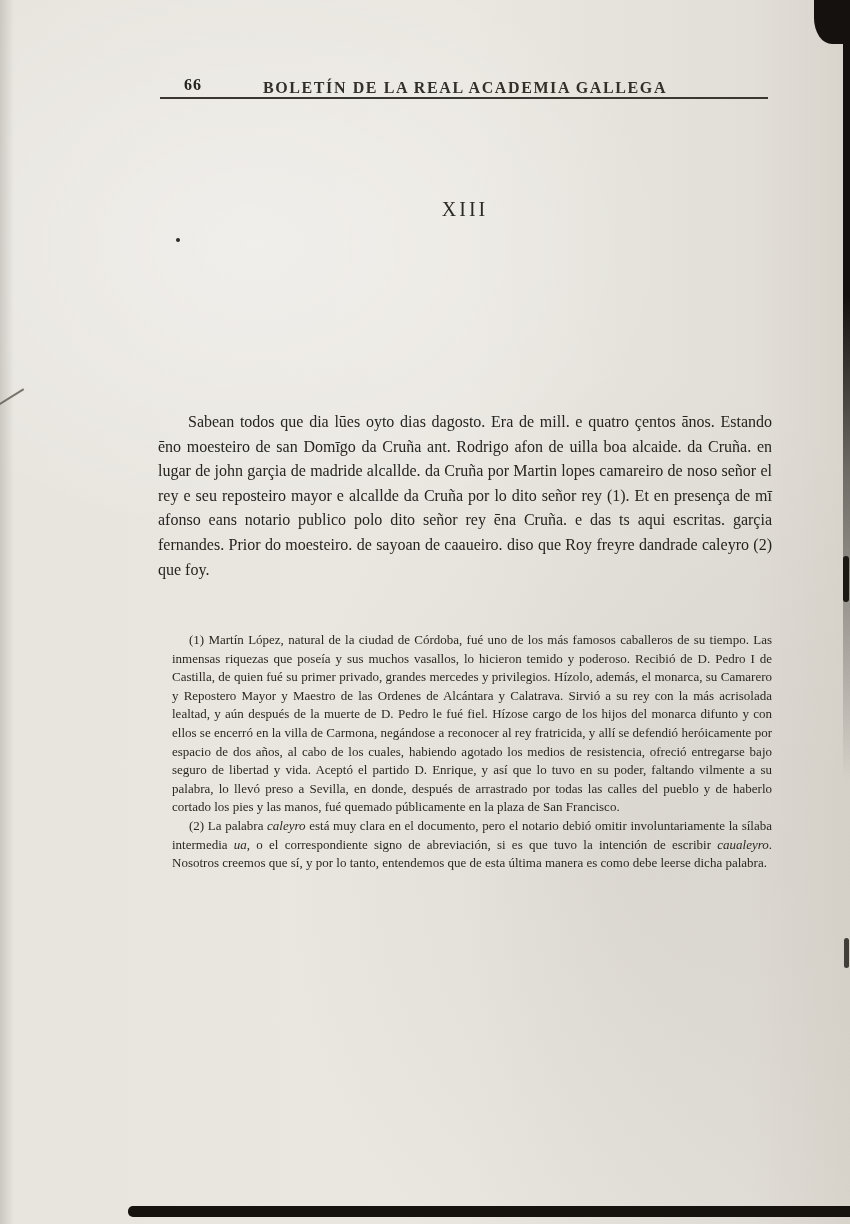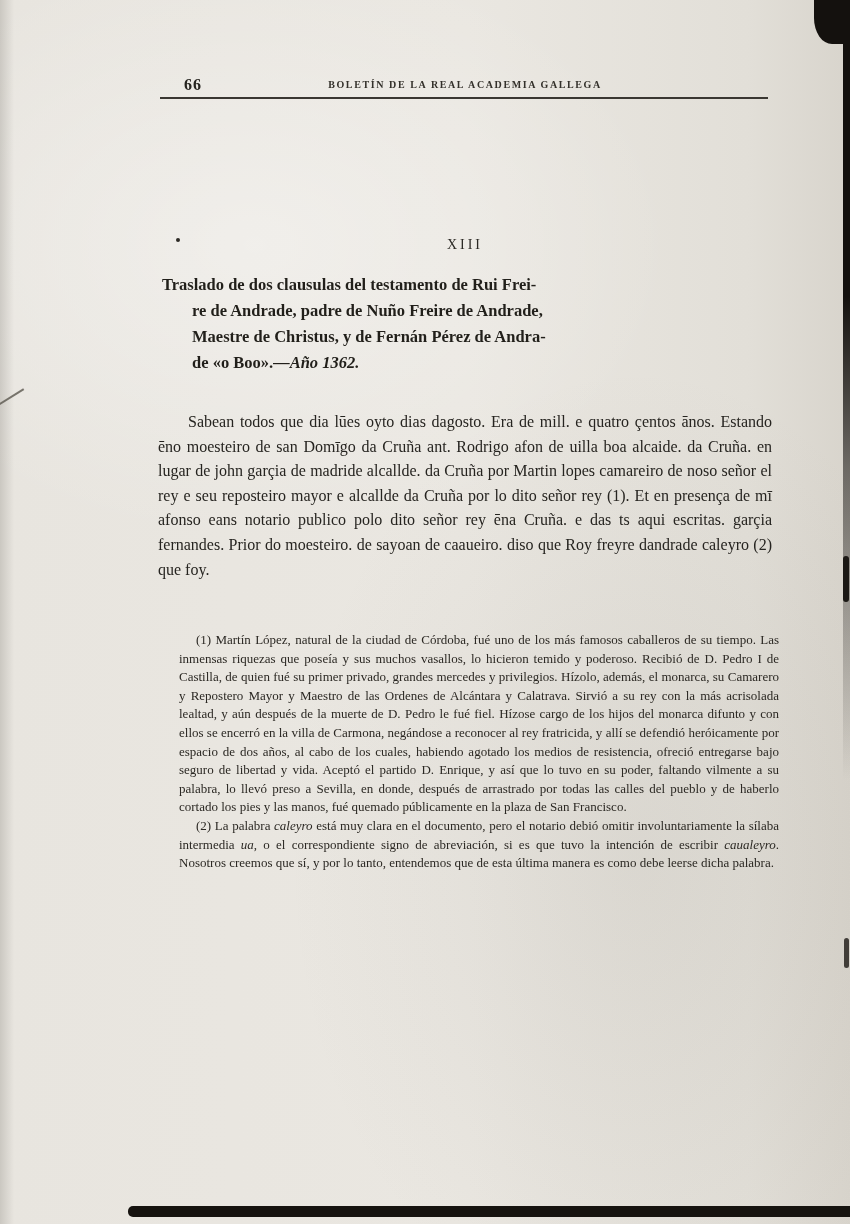--- a/index.html
+++ b/index.html
@@ -11,35 +11,35 @@
       radial-gradient(ellipse 700px 500px at 30% 20%, rgba(255,255,255,0.35), rgba(255,255,255,0) 60%),
       radial-gradient(ellipse 500px 700px at 75% 70%, rgba(120,115,105,0.10), rgba(0,0,0,0) 70%),
       linear-gradient(90deg, #e8e5df 0%, #eae7e1 55%, #e2dfd8 88%, #d8d4cc 100%);
     overflow:hidden;
     font-family:"Liberation Serif","DejaVu Serif",serif;
     color:#26241f;
   }
   
   .header{position:absolute;top:76px;left:160px;width:610px;height:20px;}
   .page-number{position:absolute;left:24px;top:0;font-size:16px;font-weight:bold;letter-spacing:1px;}
-  .journal-title{position:absolute;left:0;right:0;top:3px;text-align:center;font-size:10px;font-weight:bold;letter-spacing:1.6px;color:#33302a;}
+  .journal-title{position:absolute;left:0;right:0;top:3px;text-align:center;font-size:16px;font-weight:bold;letter-spacing:1.6px;color:#33302a;}
   .header-rule{position:absolute;top:97px;left:160px;width:608px;height:1.5px;background:#3a3732;}
   
-  .section-number{position:absolute;top:198px;left:160px;width:610px;text-align:center;font-size:14px;letter-spacing:3px;color:#2c2a25;margin-top:39px;}
+  .section-number{position:absolute;top:198px;left:160px;width:610px;text-align:center;font-size:20px;letter-spacing:3px;color:#2c2a25;}
   .dot-mark{position:absolute;top:238px;left:176px;width:4px;height:4px;border-radius:50%;background:#2c2a25;}
   
   .title-block{position:absolute;top:272px;left:162px;width:618px;font-size:16.5px;font-weight:bold;line-height:26px;color:#211f1a;}
   .title-line{padding-left:30px;}
   .title-line.first{padding-left:0;}
   .title-date{font-style:italic;font-weight:600;}
   
   .body-text{position:absolute;top:410px;left:158px;width:614px;font-size:16px;line-height:24.6px;text-align:justify;color:#262420;}
   .body-text p{margin:0;text-indent:30px;}
   
-  .footnotes{position:absolute;top:631px;left:172px;width:600px;font-size:13px;line-height:18.6px;text-align:justify;color:#2b2823;margin-left:7px;}
+  .footnotes{position:absolute;top:631px;left:172px;width:600px;font-size:13px;line-height:18.6px;text-align:justify;color:#2b2823;}
   .footnotes p{margin:0;text-indent:17px;}
   
   .corner-blot{position:absolute;top:0;right:0;width:36px;height:44px;background:#14110e;border-bottom-left-radius:18px 26px;}
   .right-strip{position:absolute;top:0;right:0;width:7px;height:780px;
     background:linear-gradient(180deg,#14110e 0%,#14110e 38%,rgba(20,17,14,0.55) 60%,rgba(20,17,14,0) 100%);}
   .right-mark-1{position:absolute;right:1px;top:556px;width:6px;height:46px;background:#1b1814;border-radius:3px;}
   .right-mark-2{position:absolute;right:1px;top:938px;width:5px;height:30px;background:rgba(27,24,20,0.8);border-radius:3px;}
   .bottom-bar{position:absolute;bottom:7px;left:128px;right:0;height:11px;background:#16130f;border-radius:5px 0 0 5px;}
   .left-scratch{position:absolute;left:-4px;top:396px;width:30px;height:2px;background:rgba(90,86,78,0.8);transform:rotate(-32deg);}
   .edge-shade-left{position:absolute;top:0;left:0;bottom:0;width:14px;background:linear-gradient(90deg,rgba(70,66,58,0.18),rgba(0,0,0,0));}
@@ -51,26 +51,20 @@
 
   <div class="header">
     <span class="page-number">66</span>
     <span class="journal-title">BOLETÍN DE LA REAL ACADEMIA GALLEGA</span>
   </div>
   <div class="header-rule"></div>
 
   <div class="section-number">XIII</div>
   <div class="dot-mark"></div>
 
-  <div class="title-block">
-    <div class="title-line first">Traslado de dos clausulas del testamento de Rui Frei-</div>
-    <div class="title-line">re de Andrade, padre de Nuño Freire de Andrade,</div>
-    <div class="title-line">Maestre de Christus, y de Fernán Pérez de Andra-</div>
-    <div class="title-line"><span>de «o Boo».</span><span class="title-date">—Año 1362.</span></div>
-  </div>
 
   <div class="body-text">
     <p>Sabean todos que dia lūes oyto dias dagosto. Era de mill. e quatro çentos ānos. Estando ēno moesteiro de san Domīgo da Cruña ant. Rodrigo afon de uilla boa alcaide. da Cruña. en lugar de john garçia de madride alcallde. da Cruña por Martin lopes camareiro de noso señor el rey e seu reposteiro mayor e alcallde da Cruña por lo dito señor rey (1). Et en presença de mī afonso eans notario publico polo dito señor rey ēna Cruña. e das ts aqui escritas. garçia fernandes. Prior do moesteiro. de sayoan de caaueiro. diso que Roy freyre dandrade caleyro (2) que foy.</p>
   </div>
 
   <div class="footnotes">
     <p>(1) Martín López, natural de la ciudad de Córdoba, fué uno de los más famosos caballeros de su tiempo. Las inmensas riquezas que poseía y sus muchos vasallos, lo hicieron temido y poderoso. Recibió de D. Pedro I de Castilla, de quien fué su primer privado, grandes mercedes y privilegios. Hízolo, además, el monarca, su Camarero y Repostero Mayor y Maestro de las Ordenes de Alcántara y Calatrava. Sirvió a su rey con la más acrisolada lealtad, y aún después de la muerte de D. Pedro le fué fiel. Hízose cargo de los hijos del monarca difunto y con ellos se encerró en la villa de Carmona, negándose a reconocer al rey fratricida, y allí se defendió heróicamente por espacio de dos años, al cabo de los cuales, habiendo agotado los medios de resistencia, ofreció entregarse bajo seguro de libertad y vida. Aceptó el partido D. Enrique, y así que lo tuvo en su poder, faltando vilmente a su palabra, lo llevó preso a Sevilla, en donde, después de arrastrado por todas las calles del pueblo y de haberlo cortado los pies y las manos, fué quemado públicamente en la plaza de San Francisco.</p>
     <p><span>(2) La palabra </span><i>caleyro</i><span> está muy clara en el documento, pero el notario debió omitir involuntariamente la sílaba intermedia </span><i>ua</i><span>, o el correspondiente signo de abreviación, si es que tuvo la intención de escribir </span><i>caualeyro</i><span>. Nosotros creemos que sí, y por lo tanto, entendemos que de esta última manera es como debe leerse dicha palabra.</span></p>
   </div>
 

